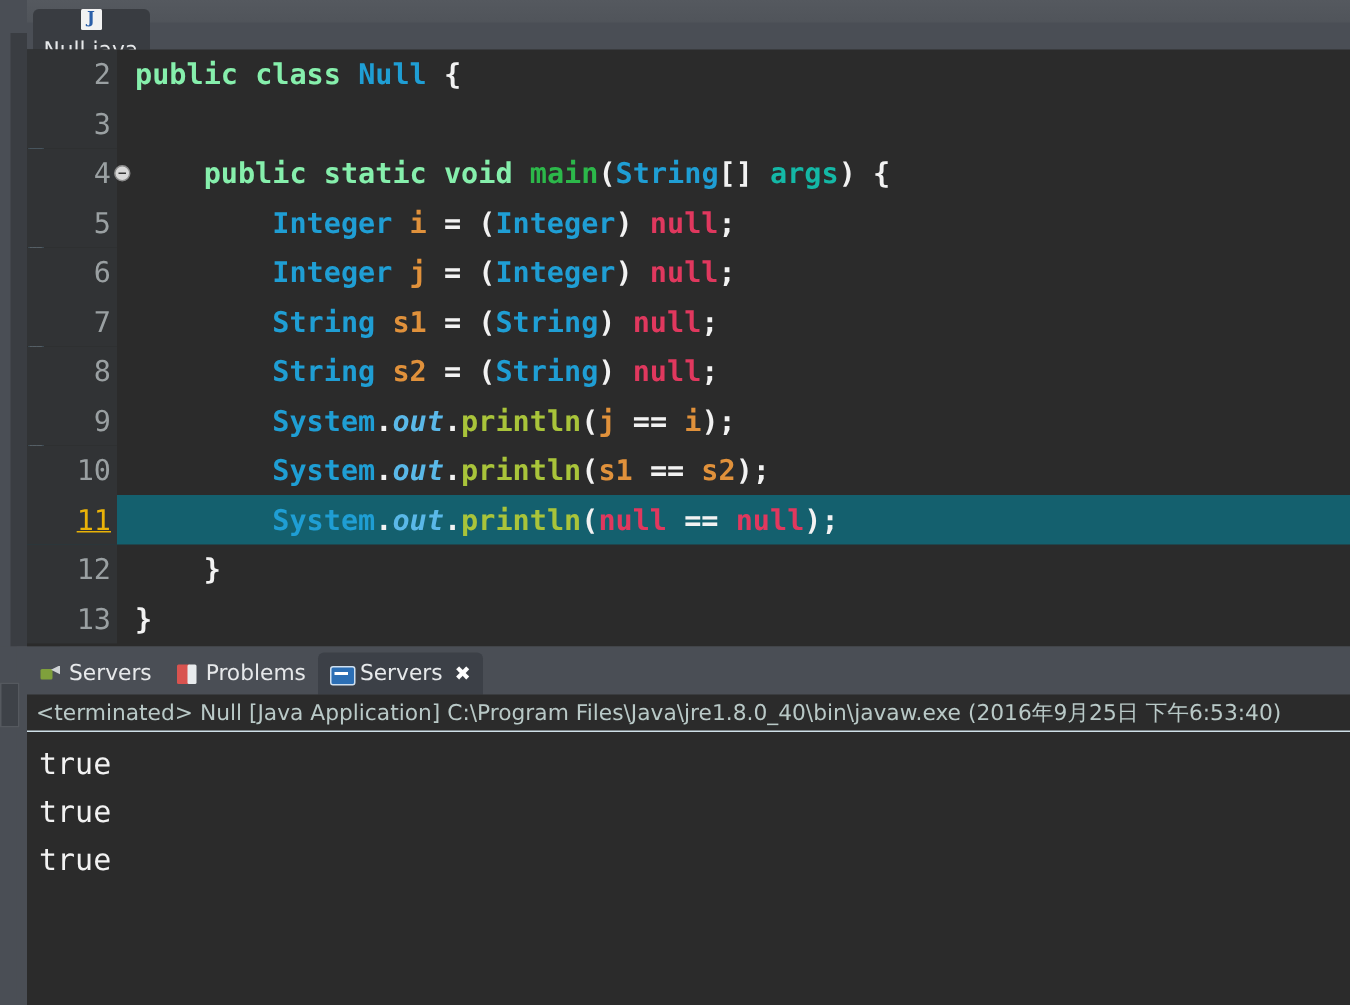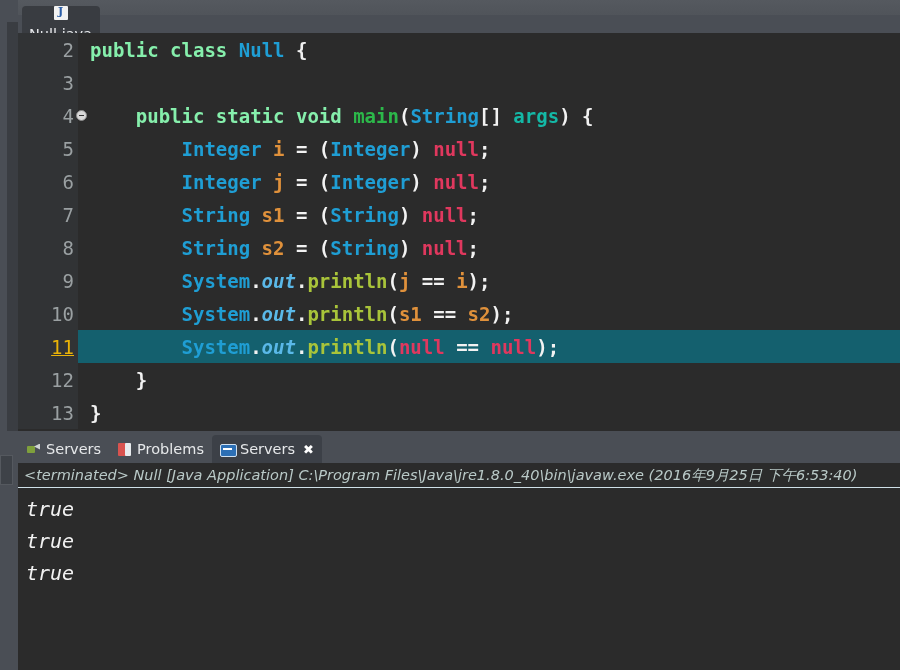--- a/index.html
+++ b/index.html
@@ -260,21 +260,20 @@
     position: absolute; left: 3px; top: 6px;
     width: 9px; height: 2px;
     background: #ffffff;
   }
 
   .console-body {
     position: absolute;
     left: 18px; top: 32px;
     width: 882px; height: 207px;
     background: #2b2b2b;
-    font-style: italic;
   }
   .terminated-line {
     position: absolute;
     left: 6px; top: 3px;
     color: #b9c9c7;
     font-size: 14.5px;
     white-space: nowrap;
     font-family: "DejaVu Sans", "Liberation Sans", sans-serif;
   }
   .term-rule {

